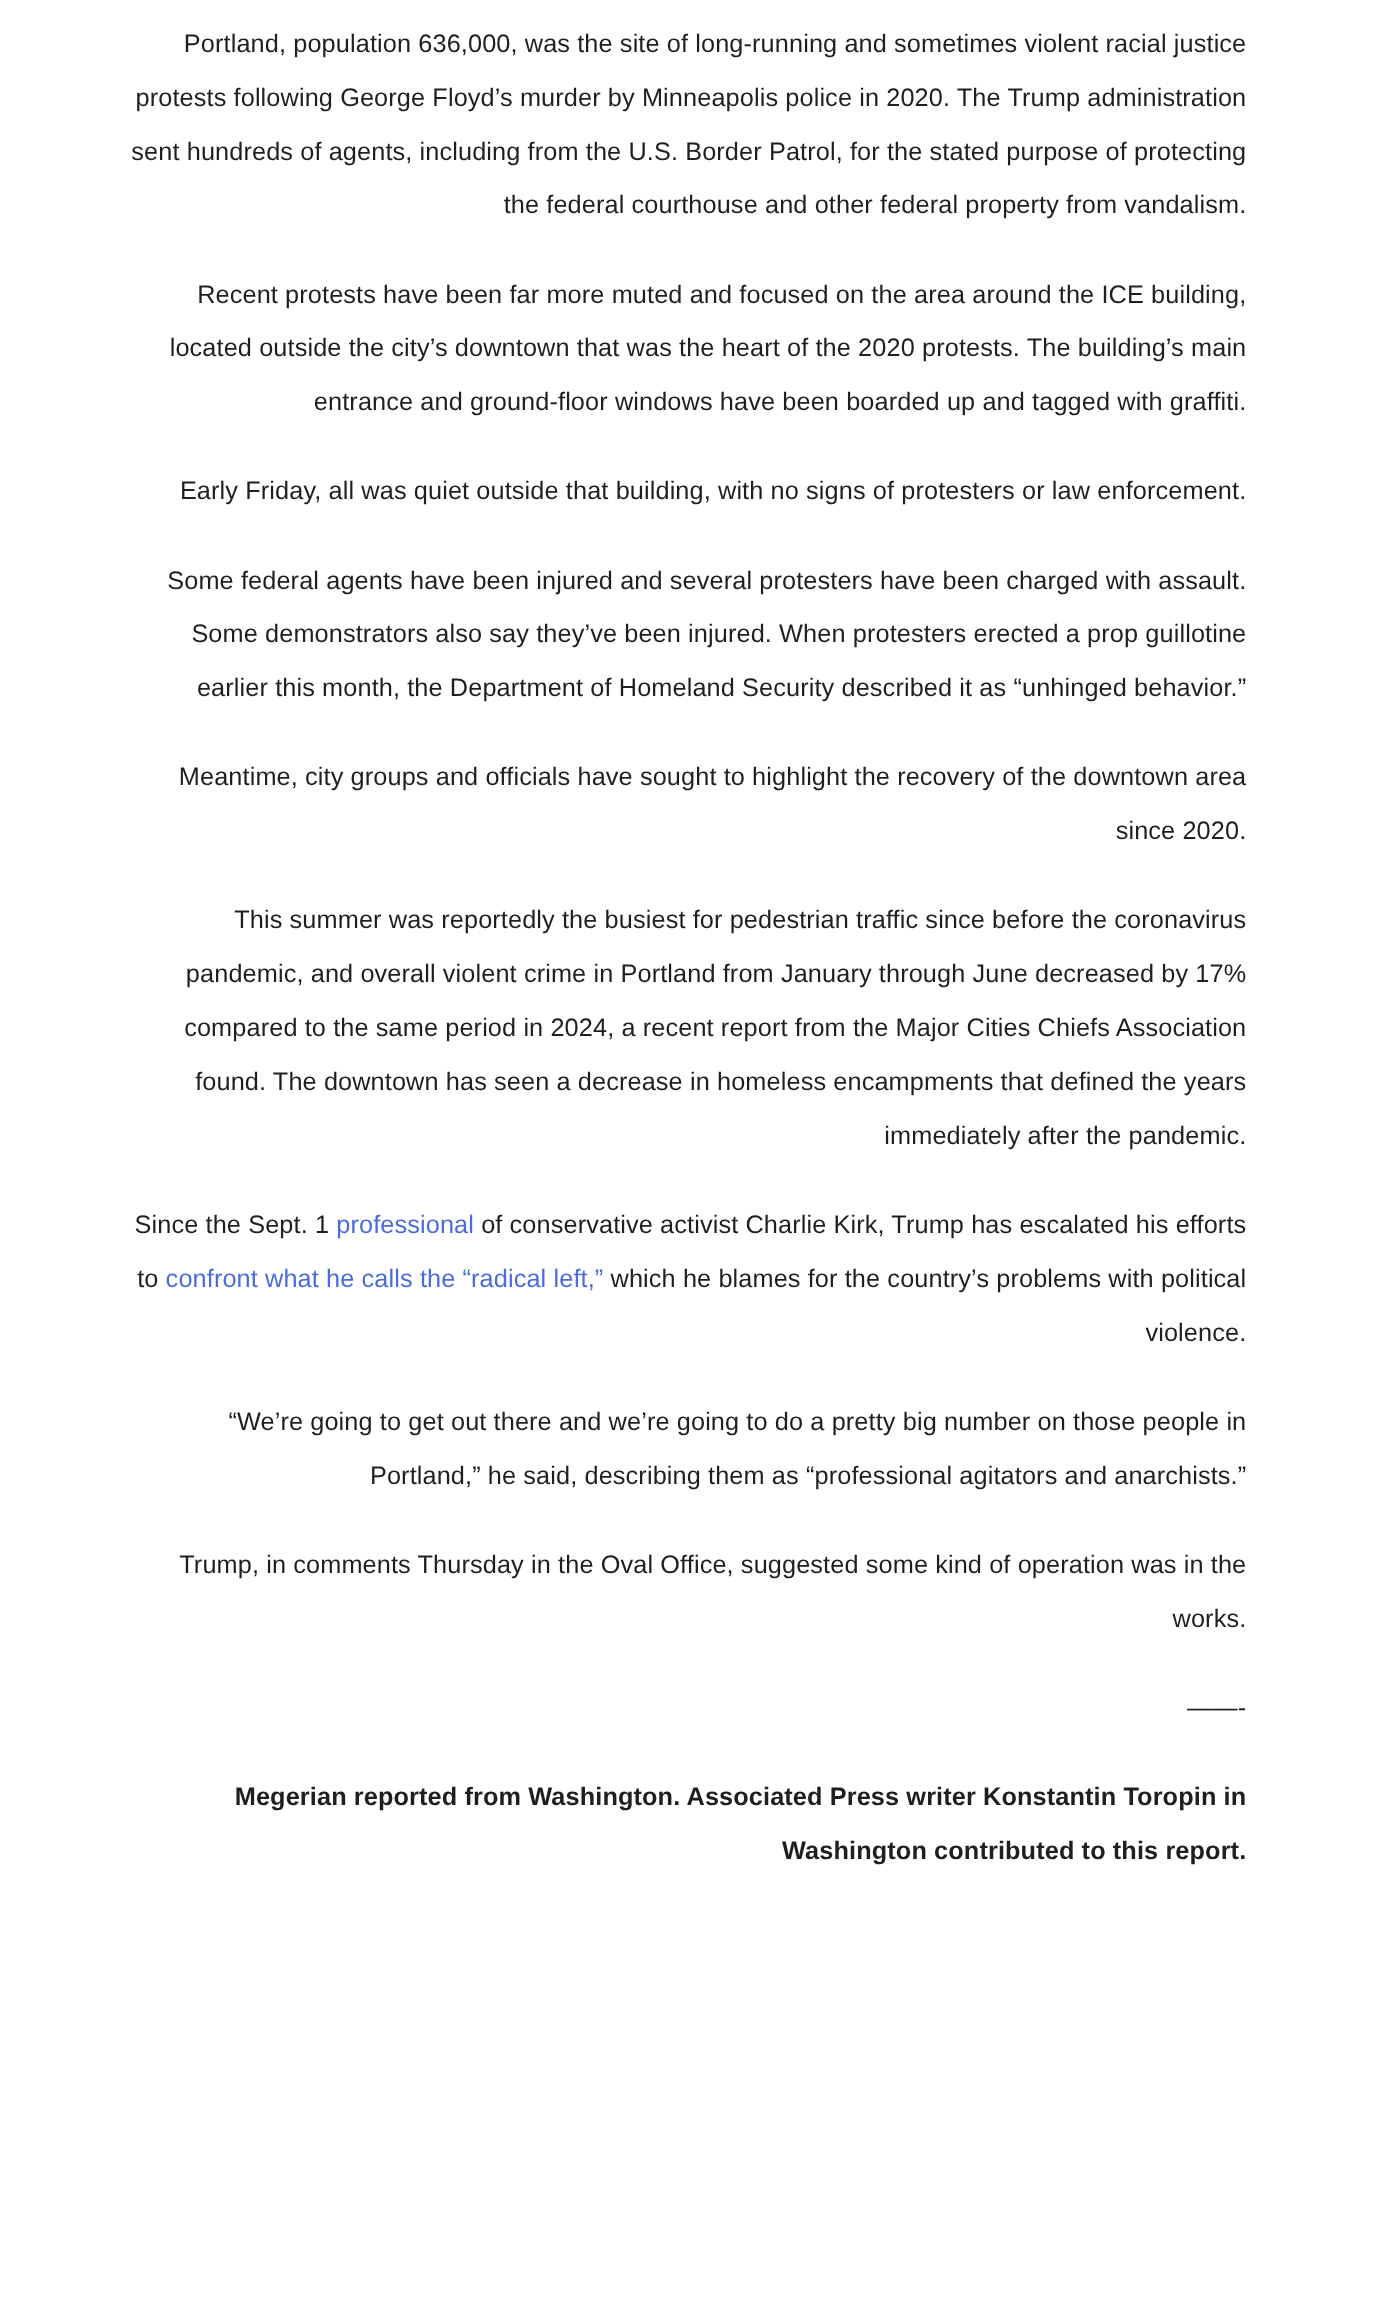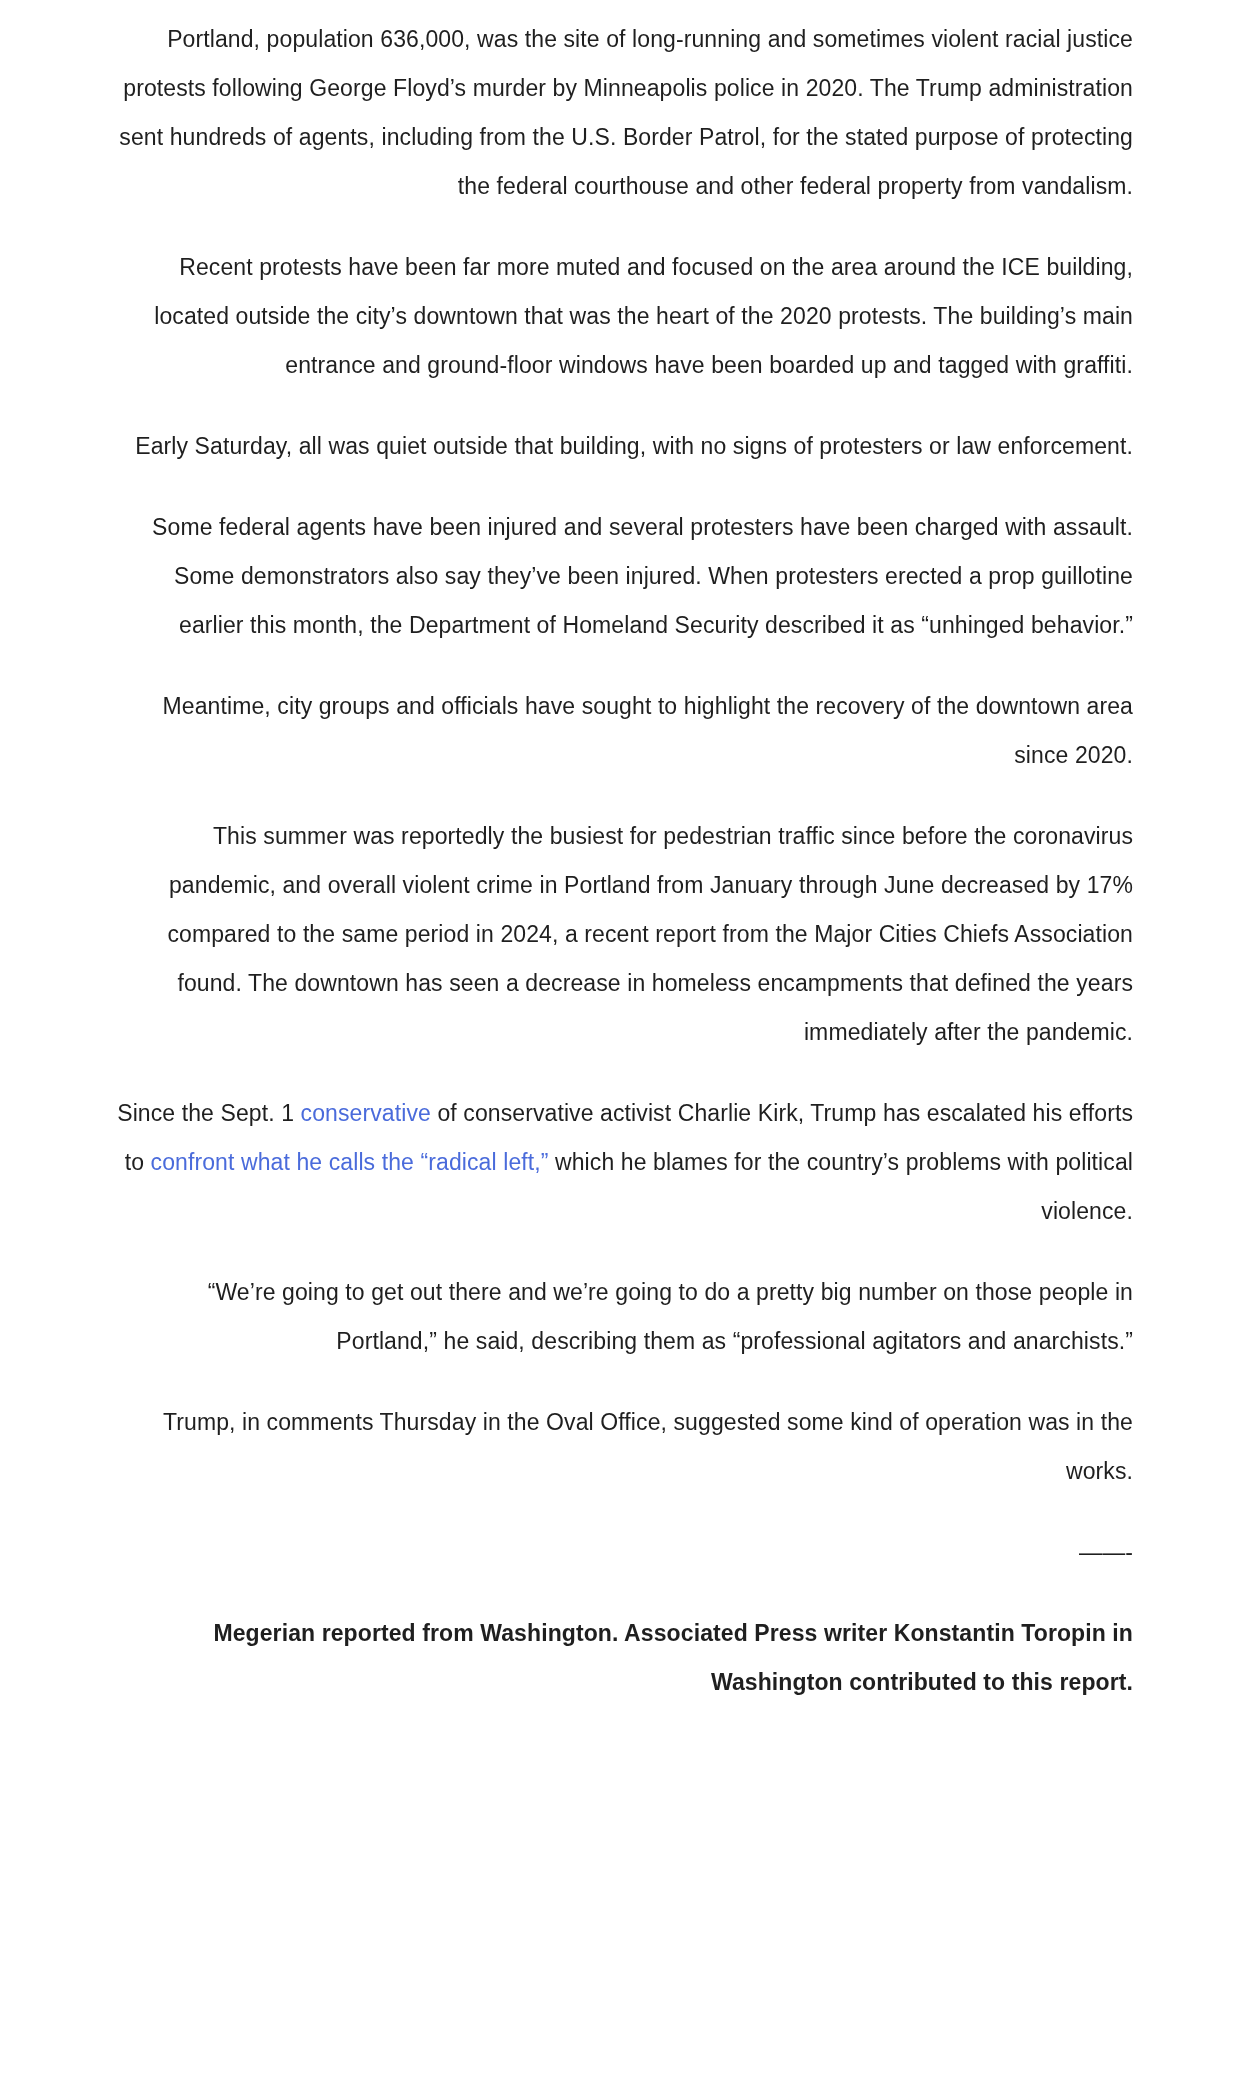--- a/index.html
+++ b/index.html
@@ -36,22 +36,22 @@
     text-decoration: none;
     cursor: pointer;
   }
 </style>
 </head>
 <body>
 
 <main class="article-body">
     <p><span>Portland, population 636,000, was the site of long-running and sometimes violent racial justice protests following George Floyd’s murder by Minneapolis police in 2020. The Trump administration sent hundreds of agents, including from the U.S. Border Patrol, for the stated purpose of protecting the federal courthouse and other federal property from vandalism.</span></p>
     <p><span>Recent protests have been far more muted and focused on the area around the ICE building, located outside the city’s downtown that was the heart of the 2020 protests. The building’s main entrance and ground-floor windows have been boarded up and tagged with graffiti.</span></p>
-    <p><span>Early Saturday, all was quiet outside that building, with no signs of protesters or law enforcement.</span></p>
+    <p><span>Early Friday, all was quiet outside that building, with no signs of protesters or law enforcement.</span></p>
     <p><span>Some federal agents have been injured and several protesters have been charged with assault. Some demonstrators also say they’ve been injured. When protesters erected a prop guillotine earlier this month, the Department of Homeland Security described it as “unhinged behavior.”</span></p>
     <p><span>Meantime, city groups and officials have sought to highlight the recovery of the downtown area since 2020.</span></p>
     <p><span>This summer was reportedly the busiest for pedestrian traffic since before the coronavirus pandemic, and overall violent crime in Portland from January through June decreased by 17% compared to the same period in 2024, a recent report from the Major Cities Chiefs Association found. The downtown has seen a decrease in homeless encampments that defined the years immediately after the pandemic.</span></p>
-    <p><span>Since the Sept. 1 </span><a>conservative</a><span> of conservative activist Charlie Kirk, Trump has escalated his efforts to </span><a>confront what he calls the “radical left,”</a><span> which he blames for the country’s problems with political violence.</span></p>
+    <p><span>Since the Sept. 1 </span><a>professional</a><span> of conservative activist Charlie Kirk, Trump has escalated his efforts to </span><a>confront what he calls the “radical left,”</a><span> which he blames for the country’s problems with political violence.</span></p>
     <p><span>“We’re going to get out there and we’re going to do a pretty big number on those people in Portland,” he said, describing them as “professional agitators and anarchists.”</span></p>
     <p><span>Trump, in comments Thursday in the Oval Office, suggested some kind of operation was in the works.</span></p>
     <p><span>——-</span></p>
     <p><span>Megerian reported from Washington. Associated Press writer Konstantin Toropin in Washington contributed to this report.</span></p>
   </main>
 
 </body></html>

